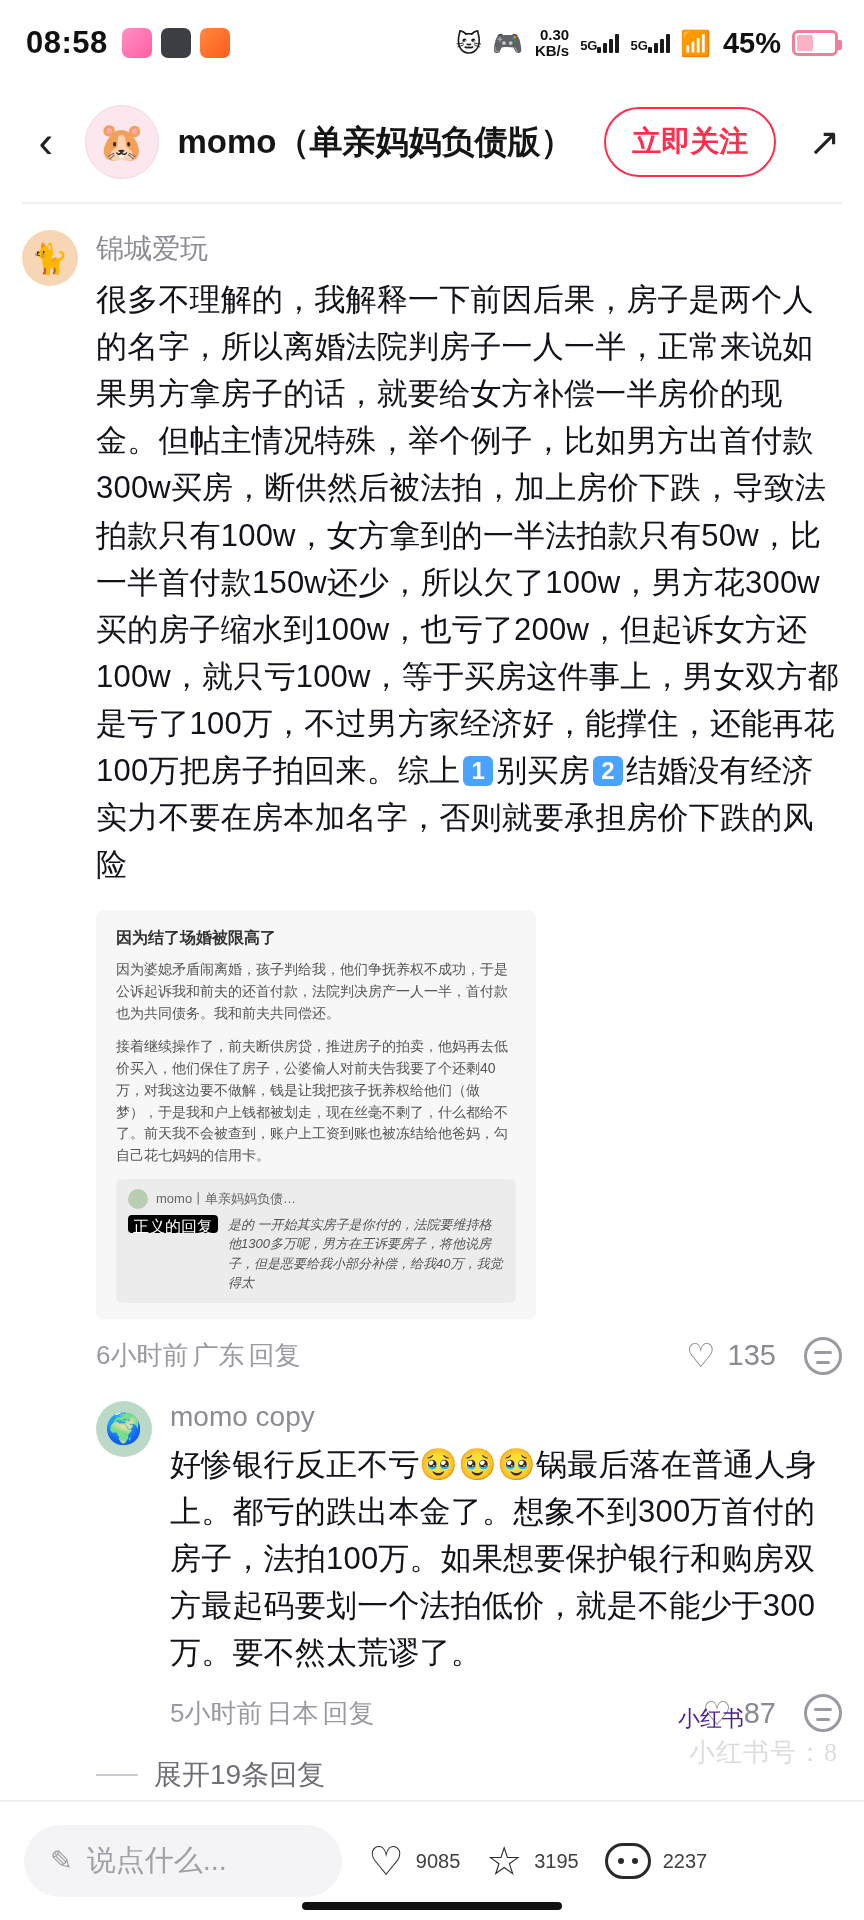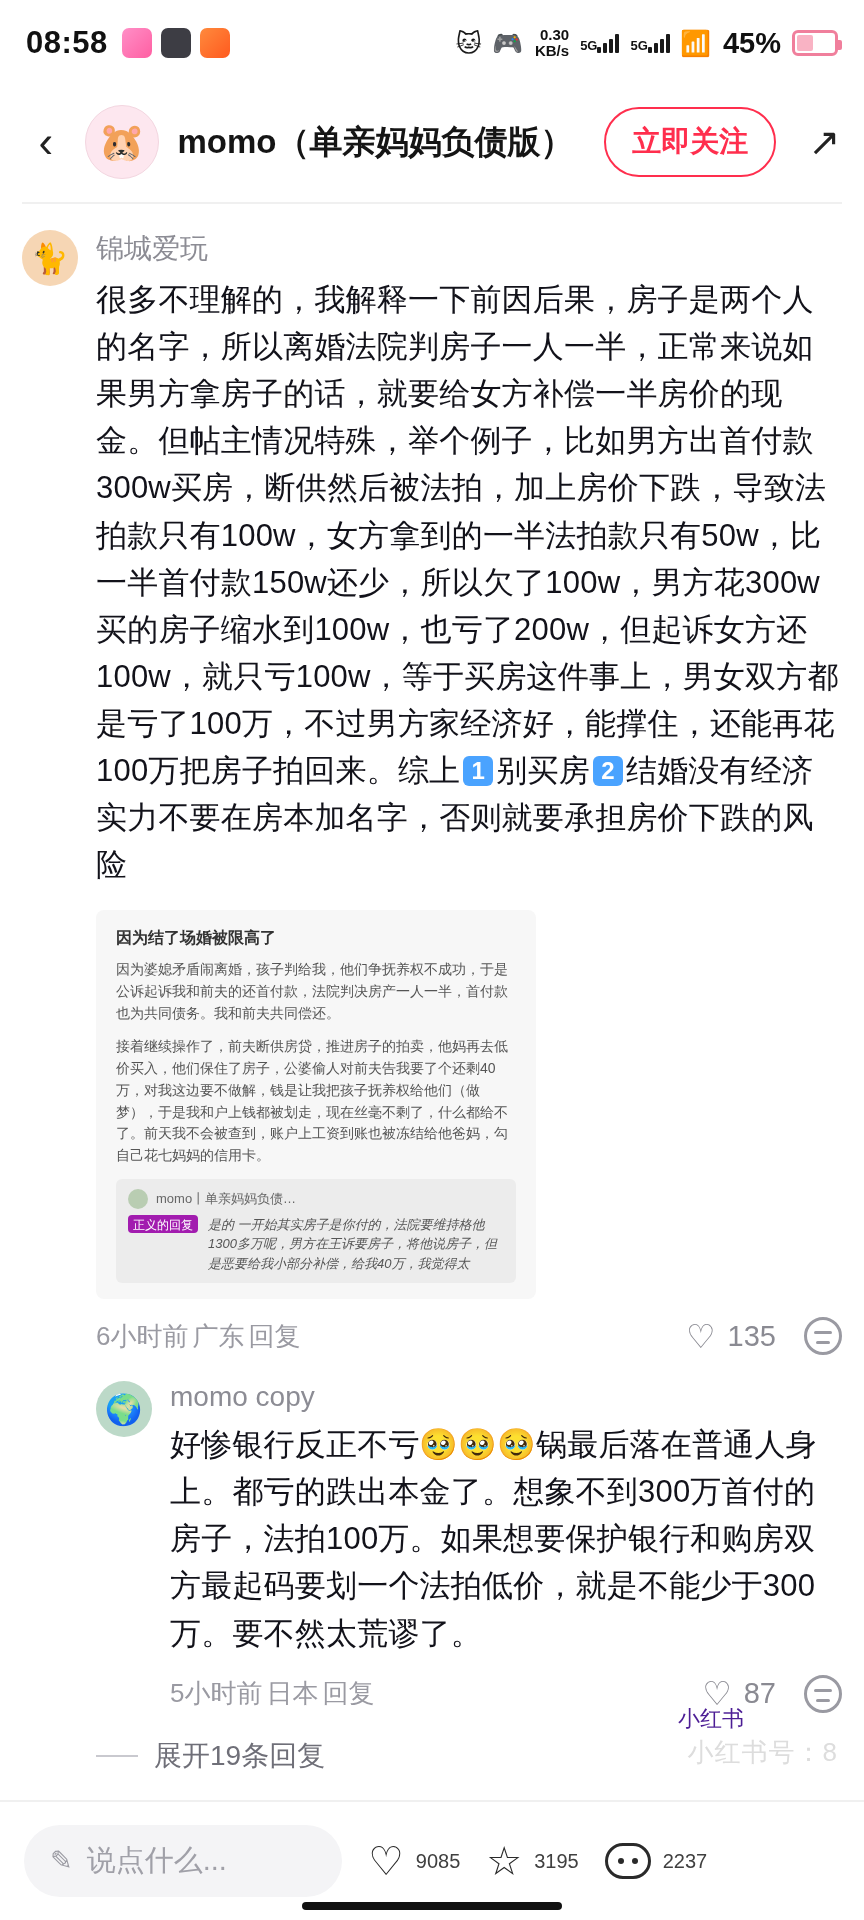--- a/index.html
+++ b/index.html
@@ -128,21 +128,21 @@
   .quote-title{font-size:16px;font-weight:bold;color:#333;margin-bottom:10px;}
   .quote-p{font-size:14px;line-height:1.55;margin-bottom:12px;color:#555;}
   .quote-inner{
     background:#ececec;border-radius:6px;padding:10px 12px;margin-top:6px;
   }
   .quote-inner-head{display:flex;align-items:center;gap:8px;margin-bottom:6px;}
   .qi-av{width:20px;height:20px;border-radius:50%;background:#b9cdb2;flex:none;}
   .qi-name{font-size:13px;color:#666;}
   .quote-inner-body{display:flex;gap:10px;}
   .qi-badge{
-    background:#a21caf;color:#fff;font-size:12px;border-radius:4px;padding:2px 5px;
+    background:#000000;color:#fff;font-size:16px;border-radius:4px;padding:2px 5px;
     height:18px;white-space:nowrap;
   }
   .qi-text{font-size:13px;line-height:1.5;color:#555;font-style:italic;}
 
   .meta-row{
     display:flex;align-items:center;gap:4px;margin-top:18px;
   }
   .meta-text{font-size:26px;color:#9a9aa2;}
   .meta-reply{font-size:26px;color:#9a9aa2;}
   .meta-spacer{flex:1;}
@@ -188,21 +188,21 @@
   .cmt-icon::before,.cmt-icon::after{
     content:"";position:absolute;top:12px;width:6px;height:6px;border-radius:50%;background:#2a2a2a;
   }
   .cmt-icon::before{left:10px;} .cmt-icon::after{right:10px;}
 
   .home-indicator{
     position:absolute;bottom:10px;left:50%;transform:translateX(-50%);
     width:260px;height:8px;border-radius:4px;background:#111;
   }
   .watermark{
-    position:absolute;right:26px;bottom:150px;font-size:26px;color:#ddd;letter-spacing:1px;
+    position:absolute;right:26px;bottom:150px;font-size:26px;color:#ddd;letter-spacing:1px;font-family:Liberation Serif, serif;
   }
   .watermark2{
     position:absolute;right:120px;bottom:186px;font-size:22px;color:#4c1d95;
   }
 </style>
 </head>
 <body>
 
 <div class="statusbar">
   <span class="status-time">08:58</span>

